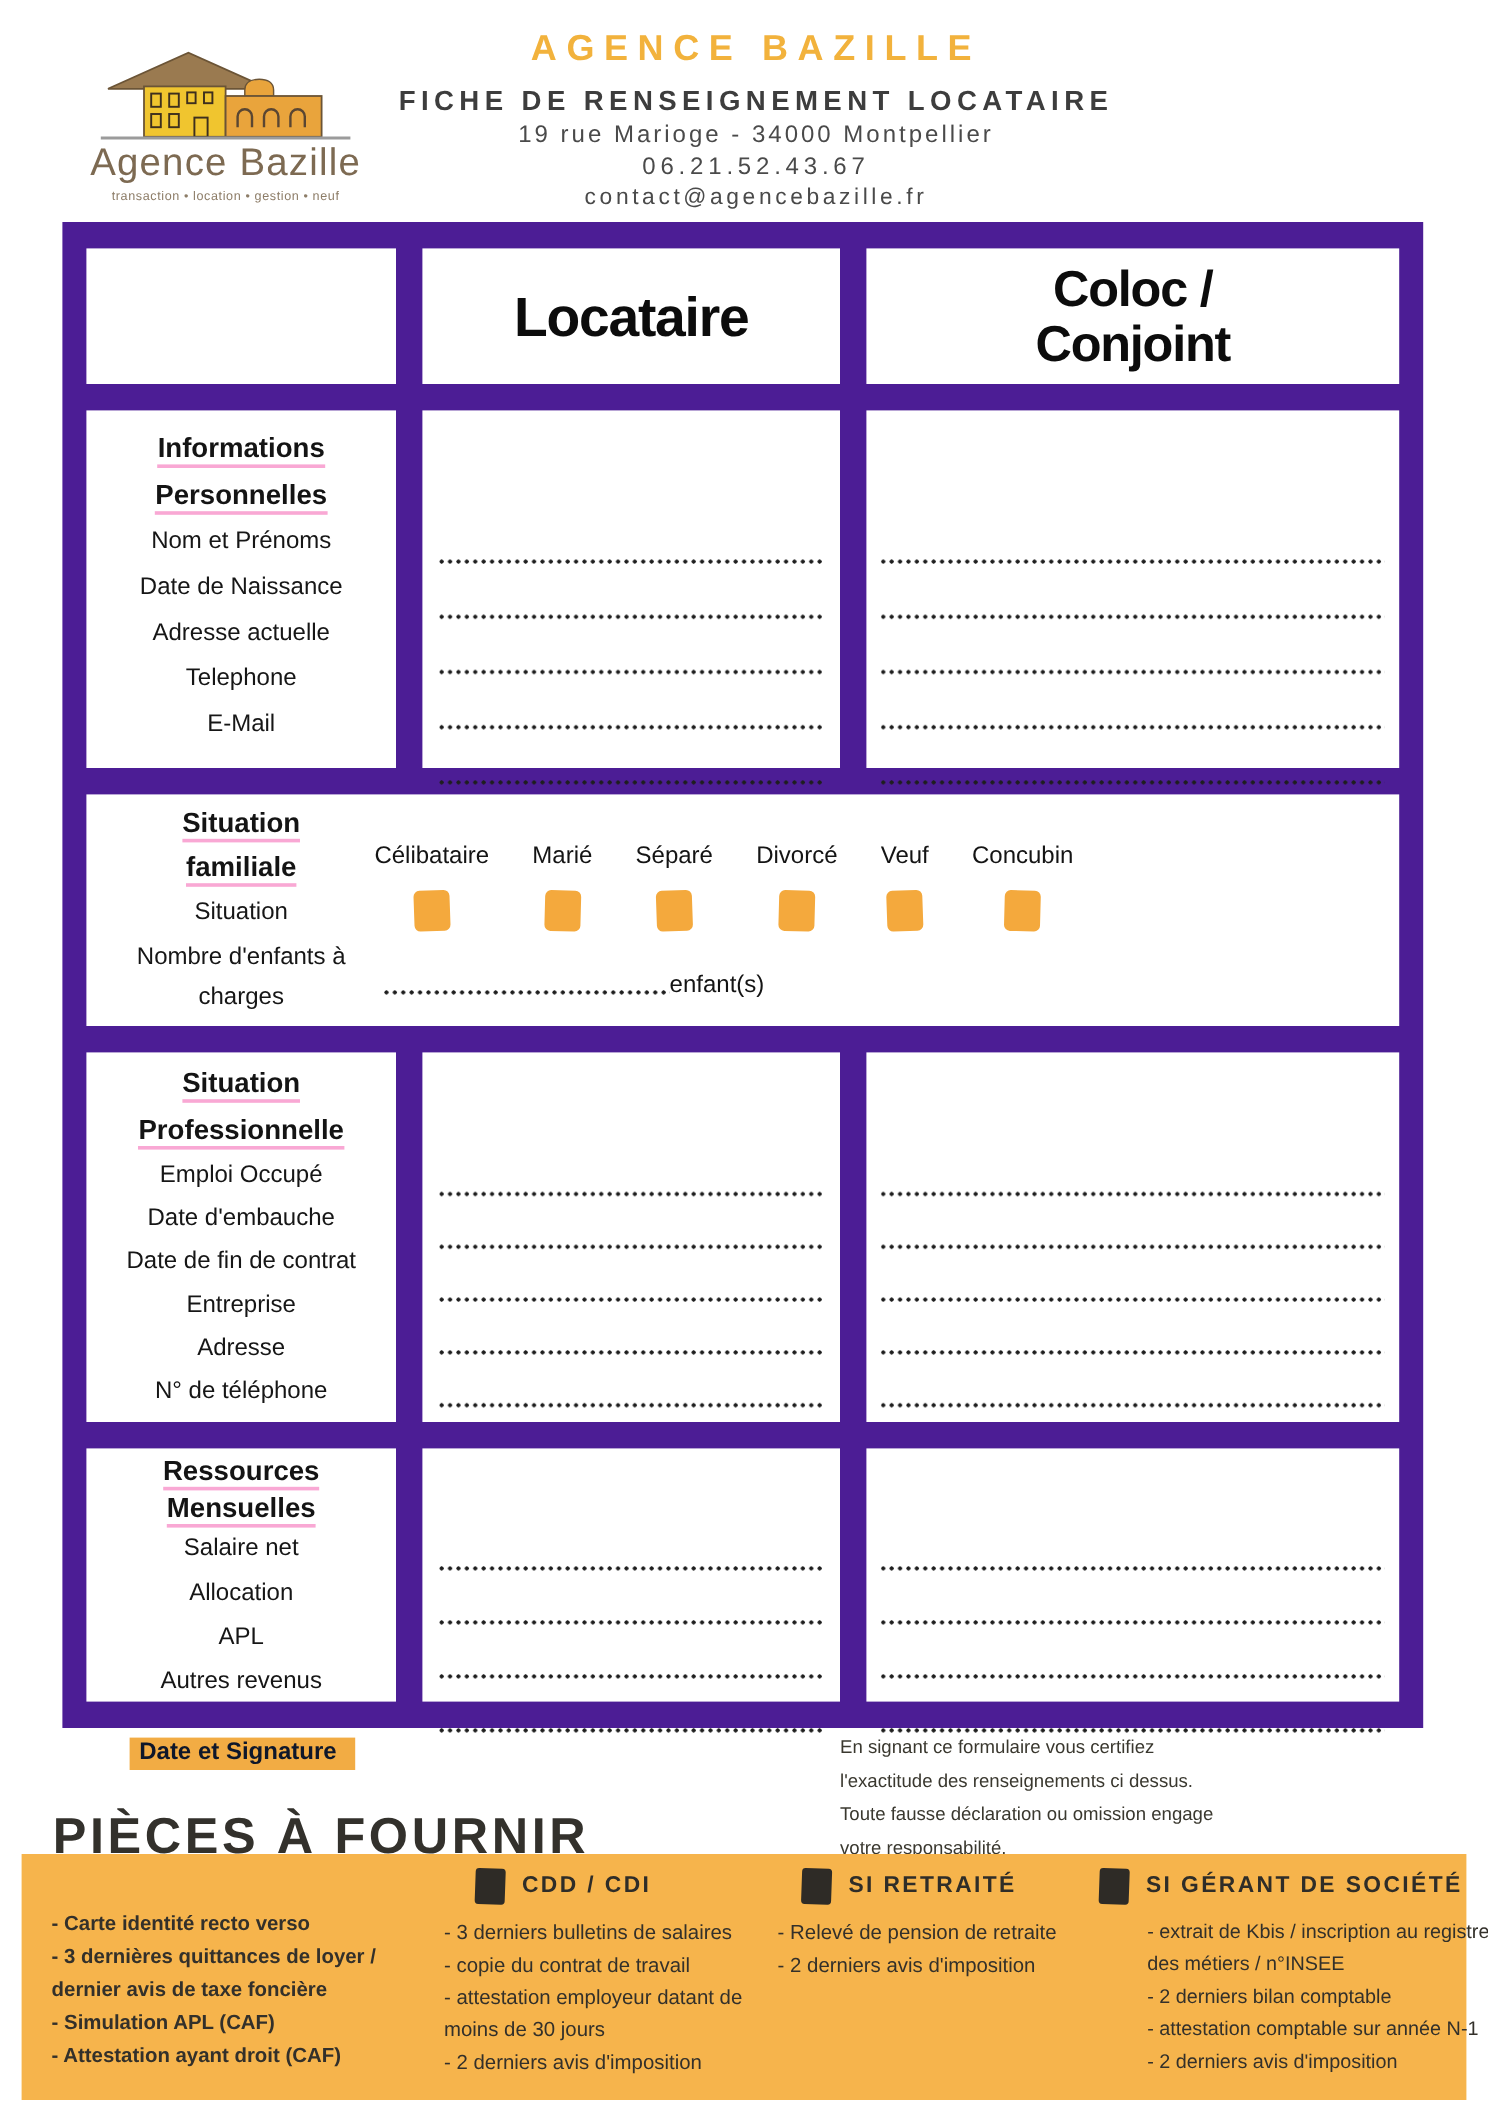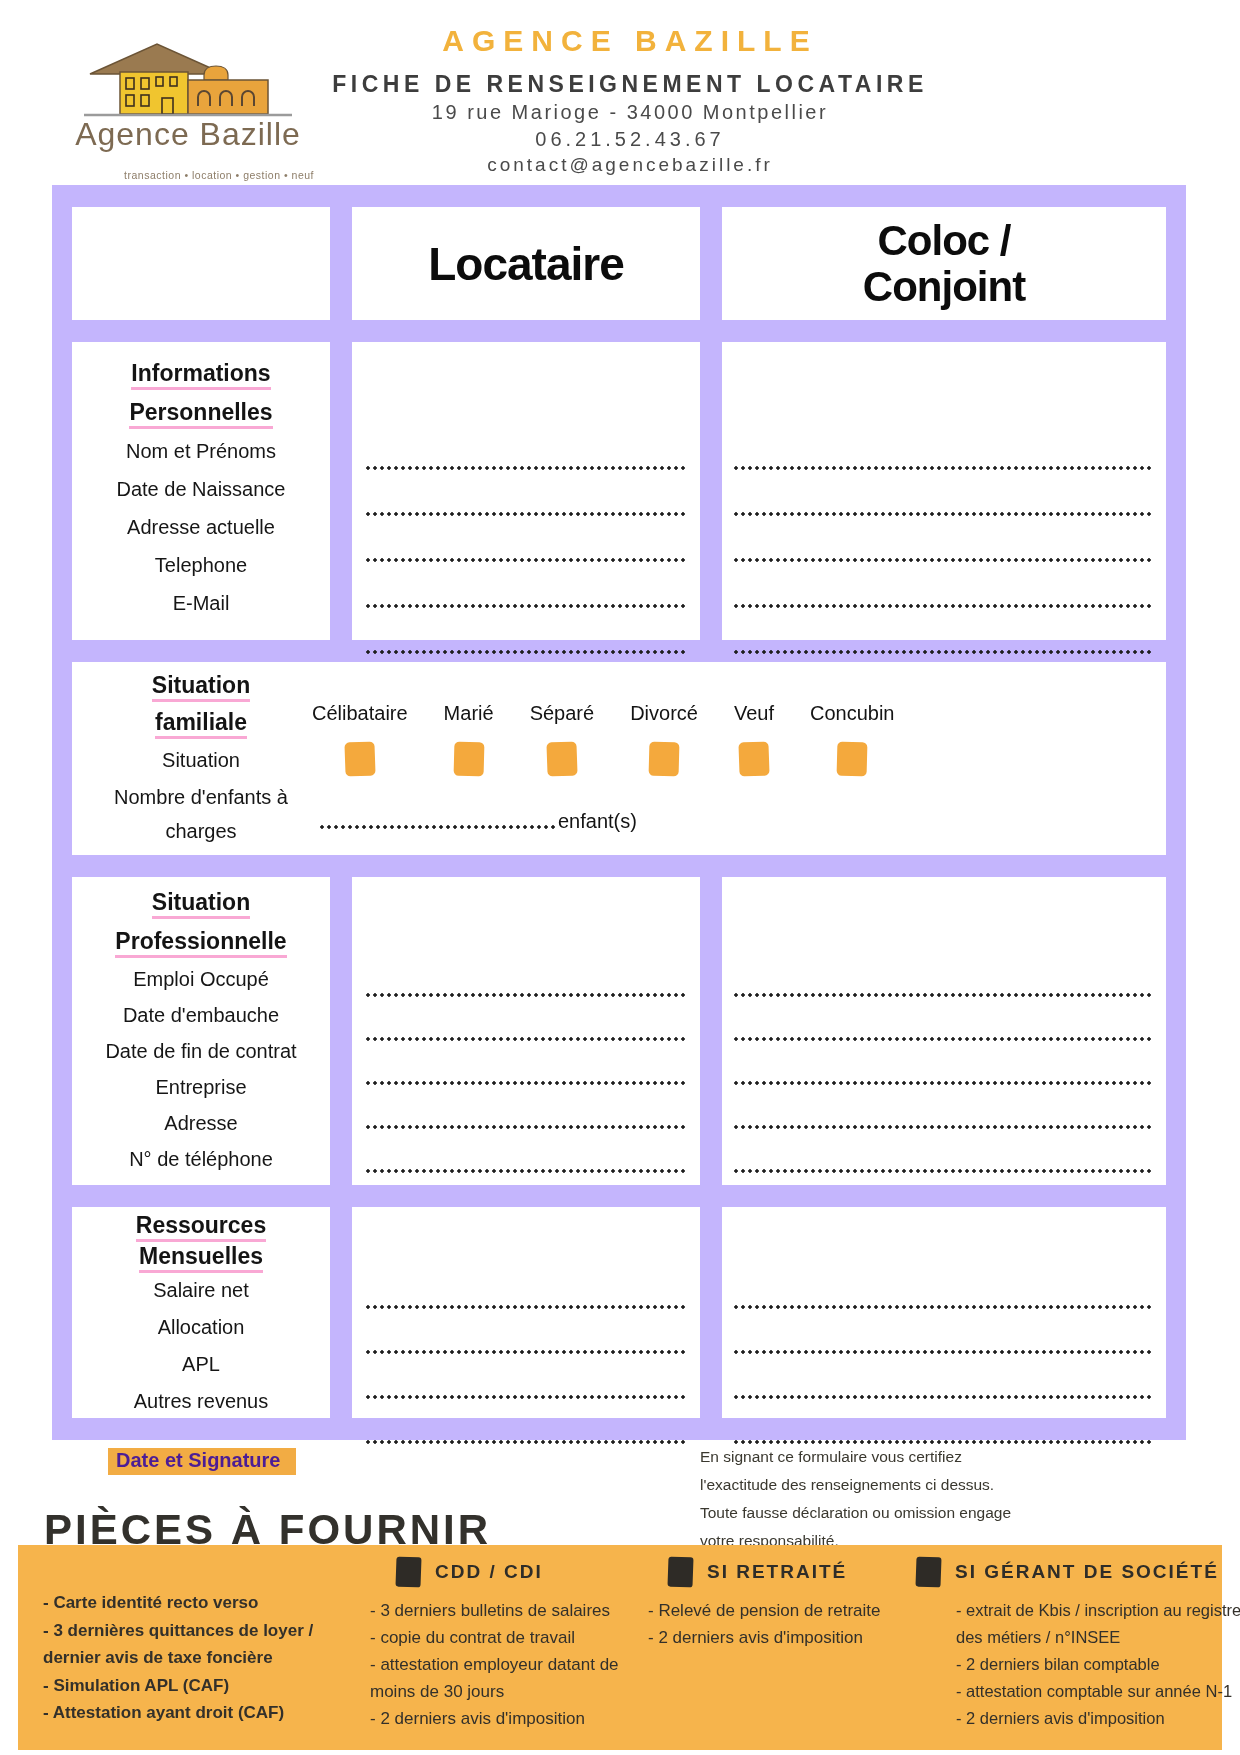--- a/index.html
+++ b/index.html
@@ -2,30 +2,30 @@
 <html><head>
 <meta charset="utf-8">
 <style>
   html,body{margin:0;padding:0;background:#fff;}
   .page{position:relative;width:1240px;height:1755px;background:#fff;overflow:hidden;
         font-family:"Liberation Sans",sans-serif;color:#141414;}
 
   
   .logo{position:absolute;left:62px;top:26px;width:252px;height:152px;background:#fff;text-align:center;}
   .logo-name{font-size:32px;color:#7d6a52;letter-spacing:1px;margin-top:-6px;}
-  .logo-tag{font-size:10.5px;color:#8d7d68;margin-top:16px;letter-spacing:.5px;text-align:right;}
+  .logo-tag{font-size:10.5px;color:#8d7d68;margin-top:4px;letter-spacing:.5px;}
   .head-line{position:absolute;left:320px;width:620px;text-align:center;white-space:nowrap;}
   .head-agency{top:24px;font-size:30px;font-weight:700;letter-spacing:8px;color:#F2B23C;}
   .head-title{top:71px;font-size:23px;font-weight:700;letter-spacing:4.5px;color:#3d3d3d;}
   .head-addr{top:101px;font-size:20px;letter-spacing:2.5px;color:#4a4a4a;}
   .head-phone{top:128px;font-size:20px;letter-spacing:4px;color:#4a4a4a;}
   .head-mail{top:154px;font-size:19px;letter-spacing:3px;color:#4a4a4a;}
 
   
-  .table{position:absolute;left:52px;top:185px;width:1134px;height:1255px;background:#c4b5fd;}
+  .table{position:absolute;left:52px;top:185px;width:1134px;height:1255px;background:#4c1d95;}
   .cell{position:absolute;background:#fff;}
   #c-hdr-label{left:20px;top:22px;width:258px;height:113px;}
   #c-hdr-ten{left:300px;top:22px;width:348px;height:113px;}
   #c-hdr-col{left:670px;top:22px;width:444px;height:113px;}
   #c-per-label{left:20px;top:157px;width:258px;height:298px;}
   #c-per-ten{left:300px;top:157px;width:348px;height:298px;}
   #c-per-col{left:670px;top:157px;width:444px;height:298px;}
   #c-fam{left:20px;top:477px;width:1094px;height:193px;}
   #c-pro-label{left:20px;top:692px;width:258px;height:308px;}
   #c-pro-ten{left:300px;top:692px;width:348px;height:308px;}
@@ -77,21 +77,21 @@
   .opt{display:flex;flex-direction:column;align-items:center;gap:14px;}
   .opt .olbl{font-size:20px;height:30px;line-height:30px;}
   .opt .obox{width:30px;height:34px;background:#F4A93D;border-radius:5px;}
   .opt:nth-child(odd) .obox{transform:rotate(-2deg);}
   .opt:nth-child(even) .obox{transform:rotate(1.5deg);}
   .fam-enfants{position:absolute;left:248px;top:146px;display:flex;align-items:flex-end;}
   .fam-enfants .dotline{width:238px;margin-bottom:5px;}
   .fam-enfants .suffix{font-size:20px;line-height:26px;}
 
   
-  .date-sig{position:absolute;left:108px;top:1448px;background:#F2AC44;color:#4c1d95;
+  .date-sig{position:absolute;left:108px;top:1448px;background:#F2AC44;color:#0f172a;
             font-size:20px;font-weight:700;padding:1px 16px 3px 8px;}
   .disclaimer{position:absolute;left:700px;top:1443px;width:330px;font-size:15.5px;
               line-height:28px;color:#3a382f;}
   .pieces-title{position:absolute;left:44px;top:1506px;font-size:42px;font-weight:800;
                 letter-spacing:3px;color:#33312c;}
   .banner{position:absolute;left:18px;top:1545px;width:1204px;height:205px;background:#F6B44C;}
   .grp-hdr{position:absolute;top:12px;display:flex;align-items:center;gap:14px;
            font-weight:700;font-size:19px;letter-spacing:2px;color:#2f2d28;white-space:nowrap;}
   #gh0{left:378px;justify-content:center;} #gh1{left:650px;} #gh2{left:898px;}
   .bbox{width:25px;height:30px;background:#2e2b26;border-radius:3px;transform:rotate(2deg);flex:0 0 auto;}

